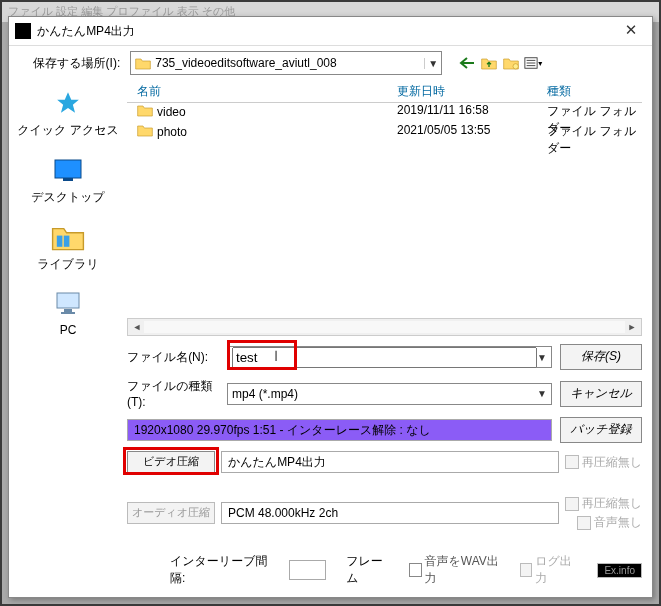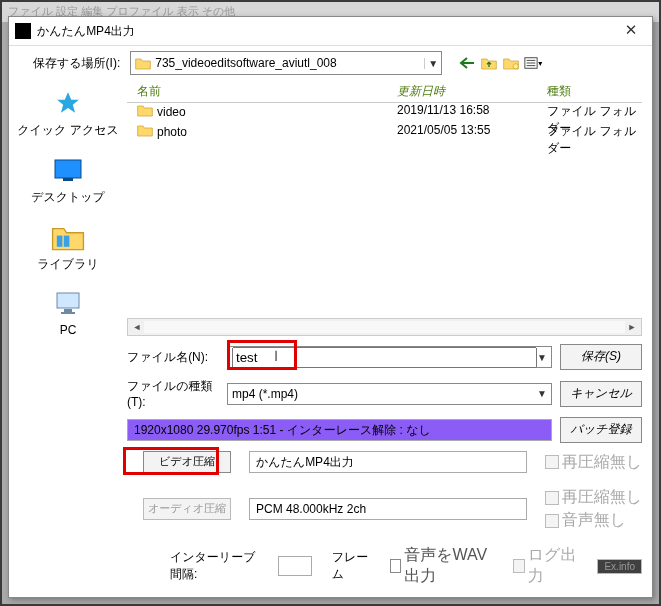--- a/index.html
+++ b/index.html
@@ -133,24 +133,24 @@
     flex-direction: column;
     border-left: 0;
     margin-right: 10px;
   }
   .columns {
     display: flex;
     font-size: 12px;
     border-bottom: 1px solid #ccc;
     height: 22px;
     align-items: center;
-    color: #4d7c0f;
+    color: #0369a1;
   }
   .col-name { width: 260px; padding-left: 10px; }
-  .col-date { width: 150px; font-style: italic; }
+  .col-date { width: 150px; }
   .col-type { flex: 1; }
   .listing {
     flex: 1;
     background: #fff;
     overflow: auto;
     position: relative;
   }
   .row {
     display: flex;
     height: 20px;
@@ -215,23 +215,22 @@
     background: #8b5cf6;
     flex: 1;
     padding: 0 6px;
     font-size: 12px;
     display: flex;
     align-items: center;
   }
   .codec-row {
     display: flex;
     align-items: center;
-    gap: 18px;
-    margin-bottom: 14px;
-    padding-left: 16px;
+    gap: 6px;
+    margin-bottom: 22px;
   }
   .codec-row .btn-small {
     width: 86px;
     height: 20px;
     border: 1px solid #888;
     background: #f3f3f3;
     font-size: 11px;
     text-align: center;
     line-height: 18px;
   }
@@ -242,22 +241,23 @@
     border: 1px solid #aaa;
     background: #fff;
     padding: 0 6px;
     font-size: 12px;
     line-height: 20px;
   }
   .chk {
     display: flex;
     align-items: center;
     gap: 3px;
-    font-size: 16px;
+    font-size: 12px;
     color: #555;
+    justify-content: flex-end;
   }
   .chk.disabled { color: #aaa; }
   .chk .box {
     width: 12px; height: 12px;
     border: 1px solid #888;
     background: #fff;
   }
   .chk.disabled .box { border-color: #bbb; background: #f4f4f4; }
   .last-row {
     display: flex;
@@ -266,21 +266,21 @@
     font-size: 12px;
     margin-left: 43px;
   }
   .last-row .numbox {
     width: 40px; height: 18px;
     border: 1px solid #aaa;
     background: #fff;
   }
   .tiny-btn {
     border: 1px solid #bbb;
-    background: #404040;
+    background: #000000;
     font-size: 10px;
     padding: 1px 6px;
     color: #999;
   }
 
   
   .red-rect {
     position: absolute;
     border: 3px solid #e00000;
     pointer-events: none;
@@ -406,21 +406,21 @@
           <div class="col-type">種類</div>
         </div>
         <div class="listing">
           <div class="row">
             <div class="cell-name">
               <span><svg class="folder" viewBox="0 0 24 20">
                     <path d="M1 4 H9 L11 7 H23 V19 H1 Z" fill="#ffd86b" stroke="#c79a2a"></path>
                   </svg></span>
               <span>video</span>
             </div>
-            <div class="cell-date">2019/11/13 16:58</div>
+            <div class="cell-date">2019/11/11 16:58</div>
             <div class="cell-type">ファイル フォルダー</div>
           </div>
           <div class="row">
             <div class="cell-name">
               <span><svg class="folder" viewBox="0 0 24 20">
                     <path d="M1 4 H9 L11 7 H23 V19 H1 Z" fill="#ffd86b" stroke="#c79a2a"></path>
                   </svg></span>
               <span>photo</span>
             </div>
             <div class="cell-date">2021/05/05 13:55</div>

